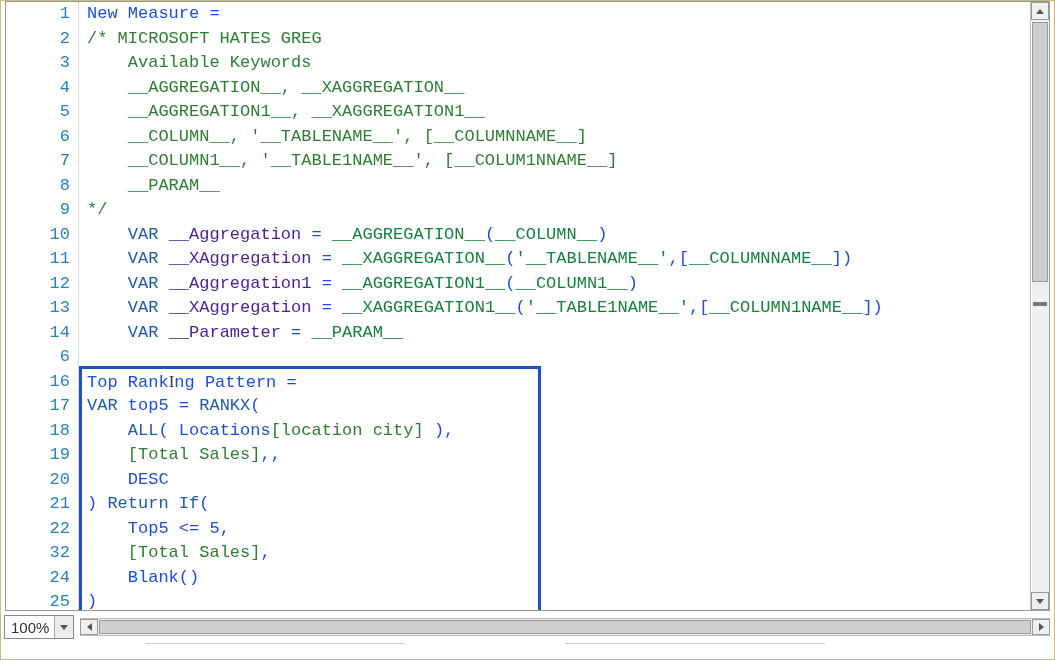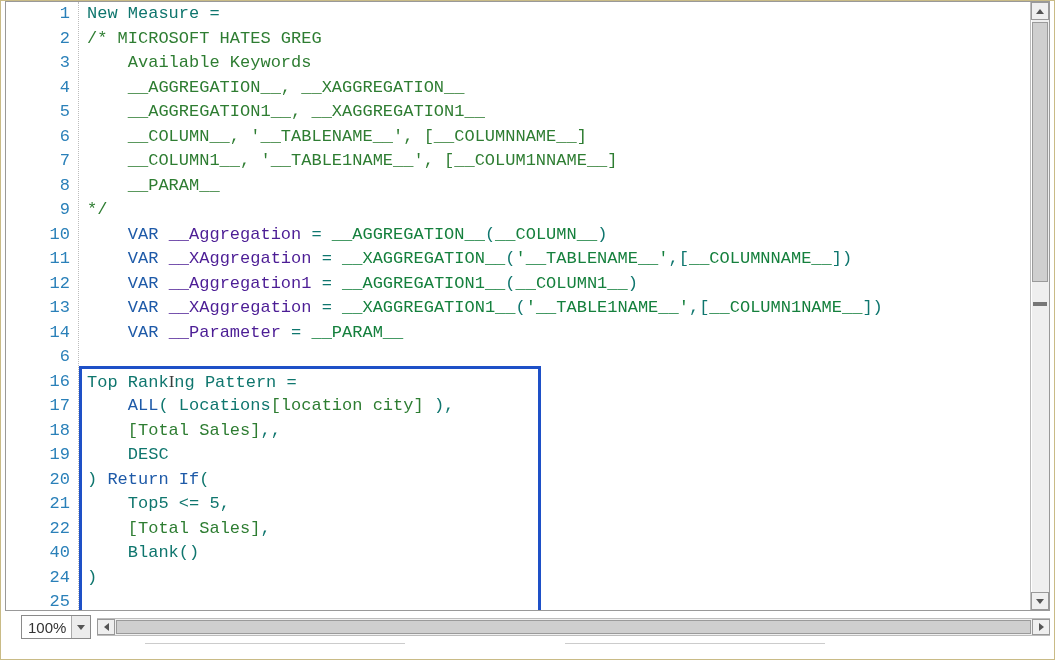--- a/index.html
+++ b/index.html
@@ -56,21 +56,21 @@
   bottom: 0;
 }
 .code-line {
   height: 24.5px;
   line-height: 24.5px;
   padding-left: 8px;
   white-space: pre;
   font-size: 17px;
   color: #3b3b3b;
 }
-.tok-text { color: #0f766e; }
+.tok-text { color: #1d4ed8; }
 .tok-comment { color: #2e7d32; }
 .tok-kw { color: #1e5aa8; }
 .tok-var { color: #4c1d95; }
 .tok-red { color: #15803d; }
 .tok-col { color: #2e7d32; }
 .tok-func { color: #1e5aa8; }
 
 .highlight-box {
   position: absolute;
   border: 3px solid #1e50c7;
@@ -118,21 +118,21 @@
 .vscroll .mark {
   position: absolute;
   left: 2px; right: 2px;
   height: 4px;
   background: #777;
   top: 300px;
 }
 
 .hscroll-row {
   position: absolute;
-  left: 20px;
+  left: 3px;
   right: 4px;
   bottom: 20px;
   height: 24px;
   display: flex;
   align-items: center;
   margin-top: 40px;
 }
 .zoom-box {
   width: 68px;
   height: 22px;
@@ -259,21 +259,21 @@
       <div class="gutter-line">13</div>
       <div class="gutter-line">14</div>
       <div class="gutter-line">6</div>
       <div class="gutter-line">16</div>
       <div class="gutter-line">17</div>
       <div class="gutter-line">18</div>
       <div class="gutter-line">19</div>
       <div class="gutter-line">20</div>
       <div class="gutter-line">21</div>
       <div class="gutter-line">22</div>
-      <div class="gutter-line">40</div>
+      <div class="gutter-line">32</div>
       <div class="gutter-line">24</div>
       <div class="gutter-line">25</div>
     </div>
 
     <div class="code-area">
       <div class="code-scroll">
 
         <div class="code-line"><span class="tok-text">New Measure =</span></div>
         <div class="code-line"><span class="tok-comment">/* MICROSOFT HATES GREG</span></div>
         <div class="code-line"><span class="tok-comment">    Available Keywords</span></div>
@@ -285,20 +285,21 @@
         <div class="code-line"><span class="tok-comment">*/</span></div>
 
         <div class="code-line"><span class="tok-kw">    VAR </span><span class="tok-var">__Aggregation</span><span class="tok-text"> = </span><span class="tok-red">__AGGREGATION__</span><span class="tok-text">(</span><span class="tok-red">__COLUMN__</span><span class="tok-text">)</span></div>
         <div class="code-line"><span class="tok-kw">    VAR </span><span class="tok-var">__XAggregation</span><span class="tok-text"> = </span><span class="tok-red">__XAGGREGATION__</span><span class="tok-text">(</span><span class="tok-red">'__TABLENAME__'</span><span class="tok-text">,[</span><span class="tok-red">__COLUMNNAME__</span><span class="tok-text">])</span></div>
         <div class="code-line"><span class="tok-kw">    VAR </span><span class="tok-var">__Aggregation1</span><span class="tok-text"> = </span><span class="tok-red">__AGGREGATION1__</span><span class="tok-text">(</span><span class="tok-red">__COLUMN1__</span><span class="tok-text">)</span></div>
         <div class="code-line"><span class="tok-kw">    VAR </span><span class="tok-var">__XAggregation</span><span class="tok-text"> = </span><span class="tok-red">__XAGGREGATION1__</span><span class="tok-text">(</span><span class="tok-red">'__TABLE1NAME__'</span><span class="tok-text">,[</span><span class="tok-red">__COLUMN1NAME__</span><span class="tok-text">])</span></div>
         <div class="code-line"><span class="tok-kw">    VAR </span><span class="tok-var">__Parameter</span><span class="tok-text"> = </span><span class="tok-red">__PARAM__</span></div>
         <div class="code-line"><span class="tok-text"></span></div>
 
         <div class="code-line"><span class="tok-text">Top Rank</span><span class="ibeam">I</span><span class="tok-text">ng Pattern =</span></div>
+        <div class="code-line"><span class="tok-kw">VAR </span><span class="tok-text">top5 = </span><span class="tok-func">RANKX</span><span class="tok-text">(</span></div>
         <div class="code-line"><span class="tok-text">    </span><span class="tok-func">ALL</span><span class="tok-text">( </span><span class="tok-text">Locations</span><span class="tok-col">[location city]</span><span class="tok-text"> ),</span></div>
         <div class="code-line"><span class="tok-text">    </span><span class="tok-col">[Total Sales]</span><span class="tok-text">,,</span></div>
         <div class="code-line"><span class="tok-text">    </span><span class="tok-text">DESC</span></div>
         <div class="code-line"><span class="tok-text">) </span><span class="tok-kw">Return If</span><span class="tok-text">(</span></div>
         <div class="code-line"><span class="tok-text">    </span><span class="tok-text">Top5 &lt;= 5,</span></div>
         <div class="code-line"><span class="tok-text">    </span><span class="tok-col">[Total Sales]</span><span class="tok-text">,</span></div>
         <div class="code-line"><span class="tok-text">    </span><span class="tok-text">Blank()</span></div>
         <div class="code-line"><span class="tok-text">)</span></div>
 
         <div class="highlight-box" style="left:0px; top:364px; width:456px; height:244px;"></div>

